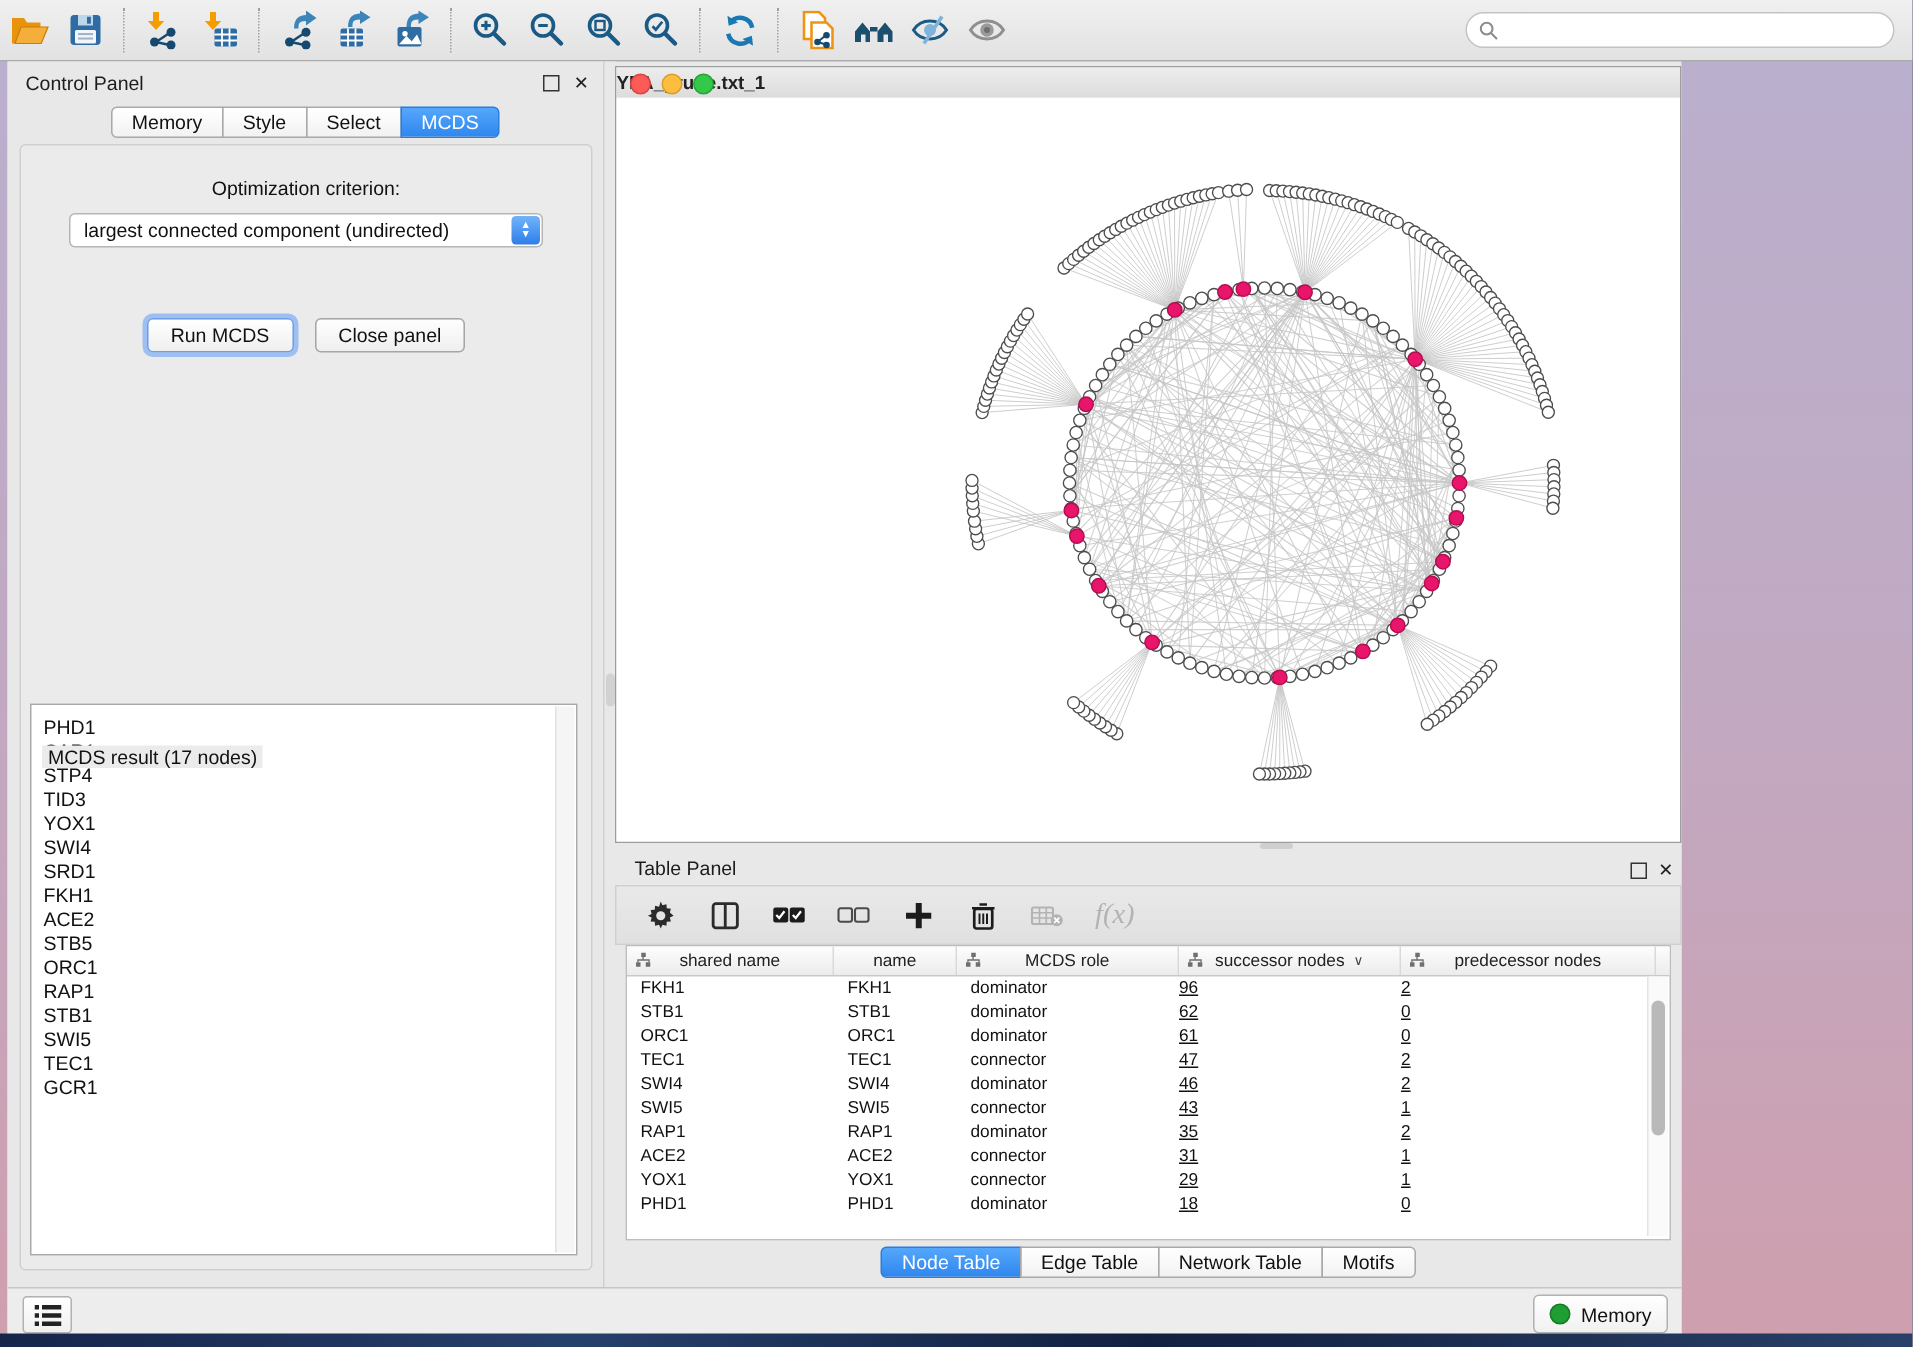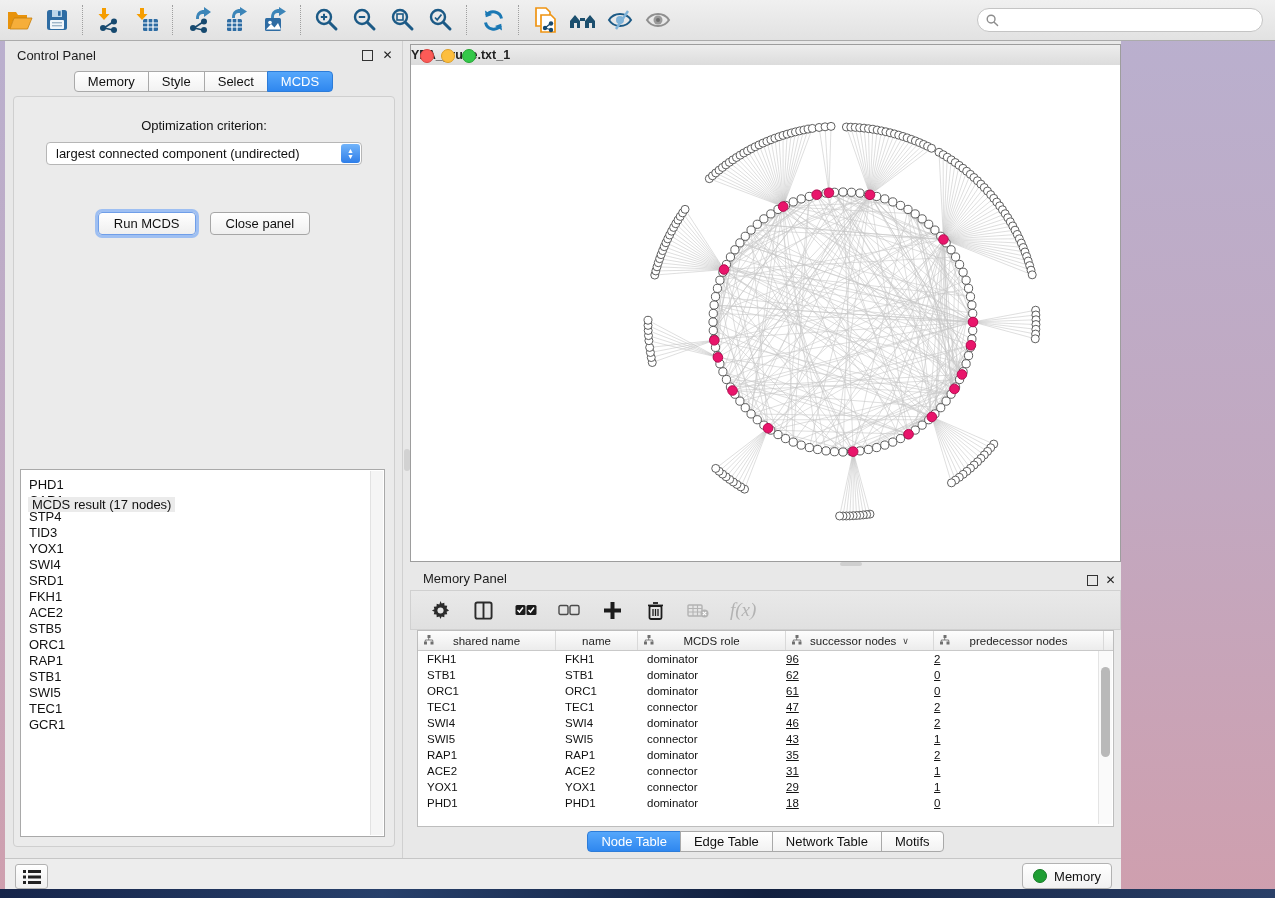--- a/index.html
+++ b/index.html
@@ -970,21 +970,21 @@
             </svg>
         </div>
       </div>
 
       <div class="h-splitter">
           <div class="grip"></div>
         </div>
 
       <div class="table-panel">
         <div class="tp-header">
-          <span class="tp-title">Memory Panel</span>
+          <span class="tp-title">Table Panel</span>
           <span class="win-ctrl tp-float"><span class="float-glyph"></span></span>
           <span class="win-ctrl tp-close">✕</span>
         </div>
         <div class="tp-toolbar">
           <span class="tpi">
             <svg width="19" height="19" viewBox="0 0 20 20">
                 <path fill="#2b2b2b" d="M10 0l1.2 2.6 2.8-.7.2 2.9 2.9.2-.7 2.8L19 10l-2.6 1.2.7 2.8-2.9.2-.2 2.9-2.8-.7L10 19l-1.2-2.6-2.8.7-.2-2.9-2.9-.2.7-2.8L1 10l2.6-1.2-.7-2.8 2.9-.2.2-2.9 2.8.7z"></path>
                 <circle cx="10" cy="10" r="3.2" fill="#e4e4e4"></circle>
               </svg>
           </span>

